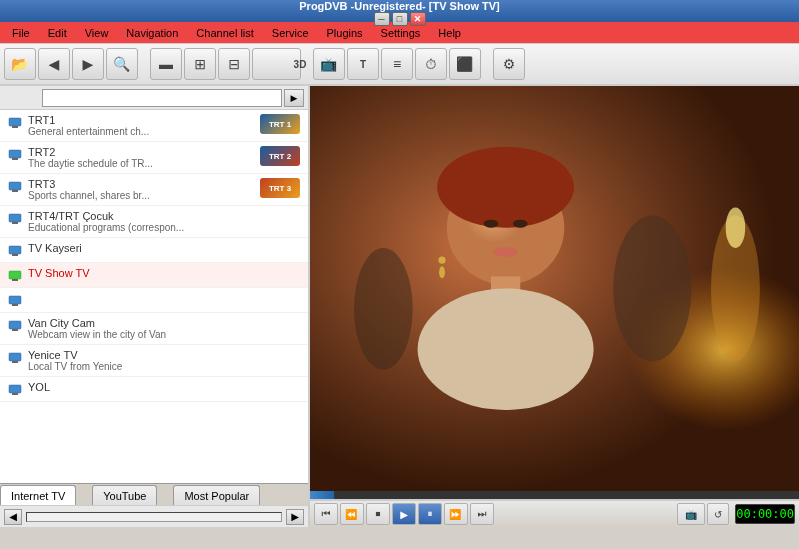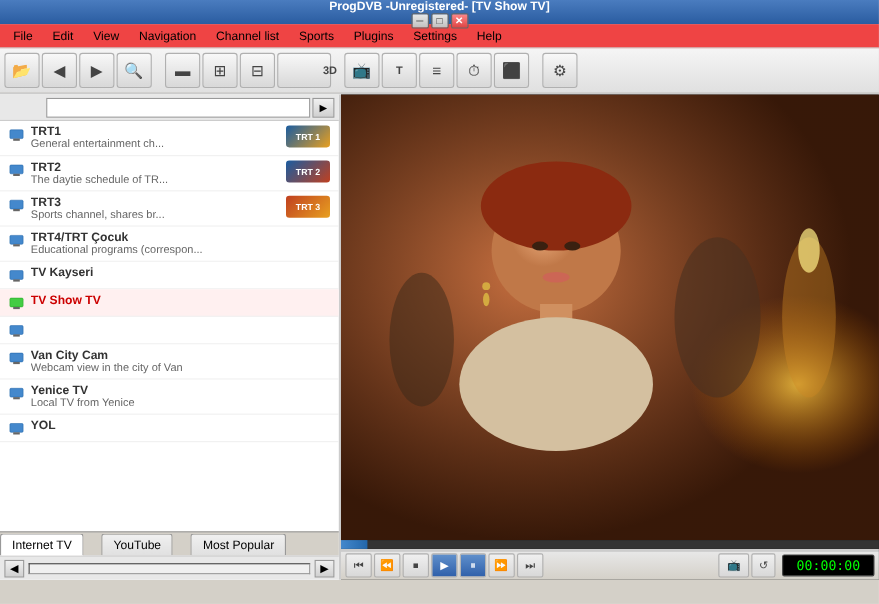--- a/index.html
+++ b/index.html
@@ -160,21 +160,21 @@
       flex-shrink: 0;
     }
     .channel-icon svg { width: 14px; height: 14px; }
 
     .channel-info {
       flex: 1;
       min-width: 0;
     }
     .channel-name {
       font-size: 11px;
-      font-weight: bold;
+      font-weight: normal;
       color: #333;
       white-space: nowrap;
       overflow: hidden;
       text-overflow: ellipsis;
     }
     .channel-item.active .channel-name { color: #cc0000; }
     .channel-desc {
       font-size: 10px;
       color: #666;
       white-space: nowrap;
@@ -298,21 +298,21 @@
     .transport-btn.active {
       background: linear-gradient(to bottom, #6090cc, #3060aa);
       color: white;
     }
 
     .time-display {
       background: #000;
       color: #00ff00;
       font-family: monospace;
       font-size: 12px;
-      padding: 2px 12px;
+      padding: 2px 0;
       border: 1px solid #444;
       border-radius: 2px;
       margin-left: 4px;
       text-align: right;
     }
 
     .status-right {
       display: flex;
       align-items: center;
       margin-left: auto;
@@ -359,21 +359,21 @@
     <div class="title-btn close">✕</div>
   </div>
 </div>
 
 <div class="menu-bar">
   <span class="menu-item">File</span>
   <span class="menu-item">Edit</span>
   <span class="menu-item">View</span>
   <span class="menu-item">Navigation</span>
   <span class="menu-item">Channel list</span>
-  <span class="menu-item">Sports</span>
+  <span class="menu-item">Service</span>
   <span class="menu-item">Plugins</span>
   <span class="menu-item">Settings</span>
   <span class="menu-item">Help</span>
 </div>
 
 <div class="toolbar">
   <div class="toolbar-btn">📂</div>
   <div class="toolbar-btn">◀</div>
   <div class="toolbar-btn">▶</div>
   <div class="toolbar-btn">🔍</div>

